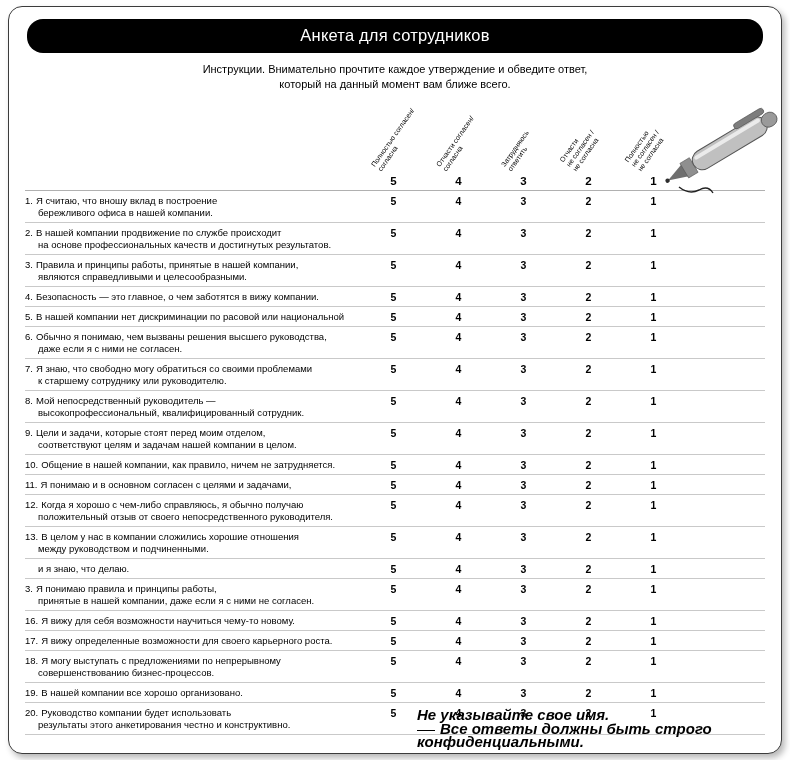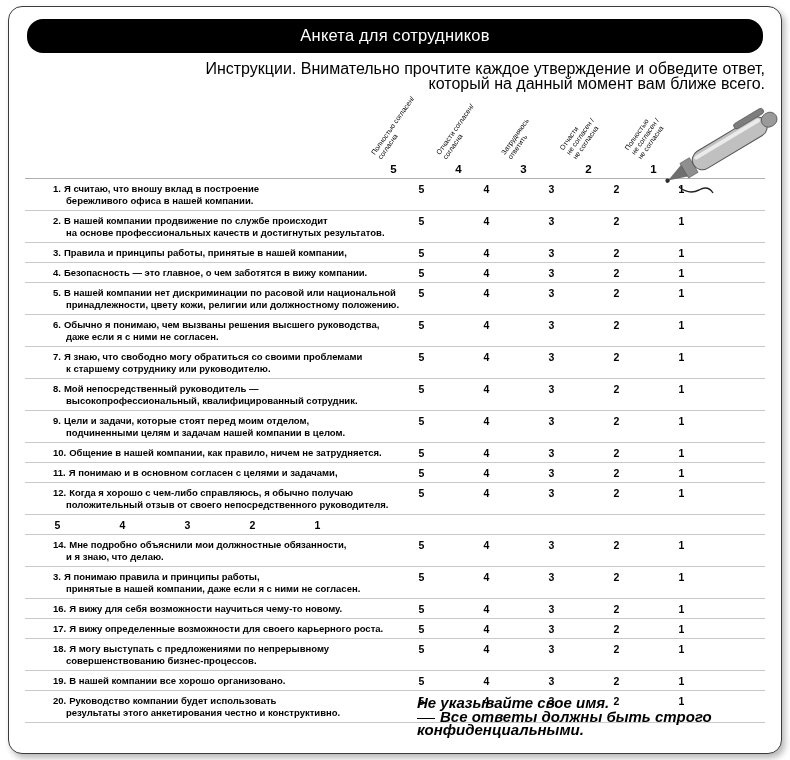--- a/index.html
+++ b/index.html
@@ -23,25 +23,25 @@
     background: #000;
     color: #fff;
     border-radius: 16px;
     text-align: center;
     font-size: 16.5px;
     letter-spacing: .2px;
     padding: 7px 0 8px 0;
     margin: 0 2px 9px 2px;
   }
   .instructions {
-    text-align: right;
-    font-size: 16px;
+    text-align: center;
+    font-size: 11px;
     line-height: 14.5px;
     white-space: pre-line;
-    margin-bottom: 0;
+    margin-bottom: 12px;
   }
   .scale-header {
     position: relative;
     height: 72px;
   }
   .rot-label {
     position: absolute;
     bottom: 2px;
     font-size: 7px;
     line-height: 8px;
@@ -66,24 +66,23 @@
   }
   .hdr-num { font-size: 11.5px; }
   .questions .row {
     display: flex;
     align-items: flex-start;
     border-bottom: 1px solid #c9c9c9;
     padding: 4px 0 3px 0;
   }
   .questions .q-cell {
     font-size: 9.5px;
-    font-weight: bold;
+    font-weight: normal;
     line-height: 12px;
     white-space: nowrap;
-    margin-left: 28px;
   }
   .q-num { margin-right: 3px; }
   .q-l2 { margin-left: 13px; }
   .questions .row .rate { line-height: 12px; }
   .footer {
     margin: -27px 0 15px 392px;
     font-size: 15px;
     font-weight: bold;
     line-height: 13.5px;
     font-style: italic;
@@ -158,41 +157,41 @@
         </div>
         <div class="rate">5</div>
         <div class="rate">4</div>
         <div class="rate">3</div>
         <div class="rate">2</div>
         <div class="rate">1</div>
       </div>
       <div class="row">
         <div class="q-cell">
           <div class="q-l1"><span class="q-num">3.</span><span>Правила и принципы работы, принятые в нашей компании,</span></div>
+          <div class="q-l2">являются справедливыми и целесообразными.</div>
         </div>
         <div class="rate">5</div>
         <div class="rate">4</div>
         <div class="rate">3</div>
         <div class="rate">2</div>
         <div class="rate">1</div>
       </div>
       <div class="row">
         <div class="q-cell">
           <div class="q-l1"><span class="q-num">4.</span><span>Безопасность — это главное, о чем заботятся в вижу компании.</span></div>
         </div>
         <div class="rate">5</div>
         <div class="rate">4</div>
         <div class="rate">3</div>
         <div class="rate">2</div>
         <div class="rate">1</div>
       </div>
       <div class="row">
         <div class="q-cell">
           <div class="q-l1"><span class="q-num">5.</span><span>В нашей компании нет дискриминации по расовой или национальной</span></div>
-          <div class="q-l2">принадлежности, цвету кожи, религии или должностному положению.</div>
         </div>
         <div class="rate">5</div>
         <div class="rate">4</div>
         <div class="rate">3</div>
         <div class="rate">2</div>
         <div class="rate">1</div>
       </div>
       <div class="row">
         <div class="q-cell">
           <div class="q-l1"><span class="q-num">6.</span><span>Обычно я понимаю, чем вызваны решения высшего руководства,</span></div>
@@ -222,21 +221,21 @@
         </div>
         <div class="rate">5</div>
         <div class="rate">4</div>
         <div class="rate">3</div>
         <div class="rate">2</div>
         <div class="rate">1</div>
       </div>
       <div class="row">
         <div class="q-cell">
           <div class="q-l1"><span class="q-num">9.</span><span>Цели и задачи, которые стоят перед моим отделом,</span></div>
-          <div class="q-l2">подчиненными целям и задачам нашей компании в целом.</div>
+          <div class="q-l2">соответствуют целям и задачам нашей компании в целом.</div>
         </div>
         <div class="rate">5</div>
         <div class="rate">4</div>
         <div class="rate">3</div>
         <div class="rate">2</div>
         <div class="rate">1</div>
       </div>
       <div class="row">
         <div class="q-cell">
           <div class="q-l1"><span class="q-num">10.</span><span>Общение в нашей компании, как правило, ничем не затрудняется.</span></div>
@@ -262,29 +261,32 @@
           <div class="q-l1"><span class="q-num">12.</span><span>Когда я хорошо с чем-либо справляюсь, я обычно получаю</span></div>
           <div class="q-l2">положительный отзыв от своего непосредственного руководителя.</div>
         </div>
         <div class="rate">5</div>
         <div class="rate">4</div>
         <div class="rate">3</div>
         <div class="rate">2</div>
         <div class="rate">1</div>
       </div>
       <div class="row">
-        <div class="rate">5</div>
-        <div class="rate">4</div>
-        <div class="rate">3</div>
-        <div class="rate">2</div>
-        <div class="rate">1</div>
-      </div>
-      <div class="row">
-        <div class="q-cell">
-          <div class="q-l1"><span class="q-num">14.</span><span>Мне подробно объяснили мои должностные обязанности,</span></div>
+        <div class="q-cell">
+          <div class="q-l1"><span class="q-num">13.</span><span>В целом у нас в компании сложились хорошие отношения</span></div>
+          <div class="q-l2">между руководством и подчиненными.</div>
+        </div>
+        <div class="rate">5</div>
+        <div class="rate">4</div>
+        <div class="rate">3</div>
+        <div class="rate">2</div>
+        <div class="rate">1</div>
+      </div>
+      <div class="row">
+        <div class="q-cell">
           <div class="q-l2">и я знаю, что делаю.</div>
         </div>
         <div class="rate">5</div>
         <div class="rate">4</div>
         <div class="rate">3</div>
         <div class="rate">2</div>
         <div class="rate">1</div>
       </div>
       <div class="row">
         <div class="q-cell">

